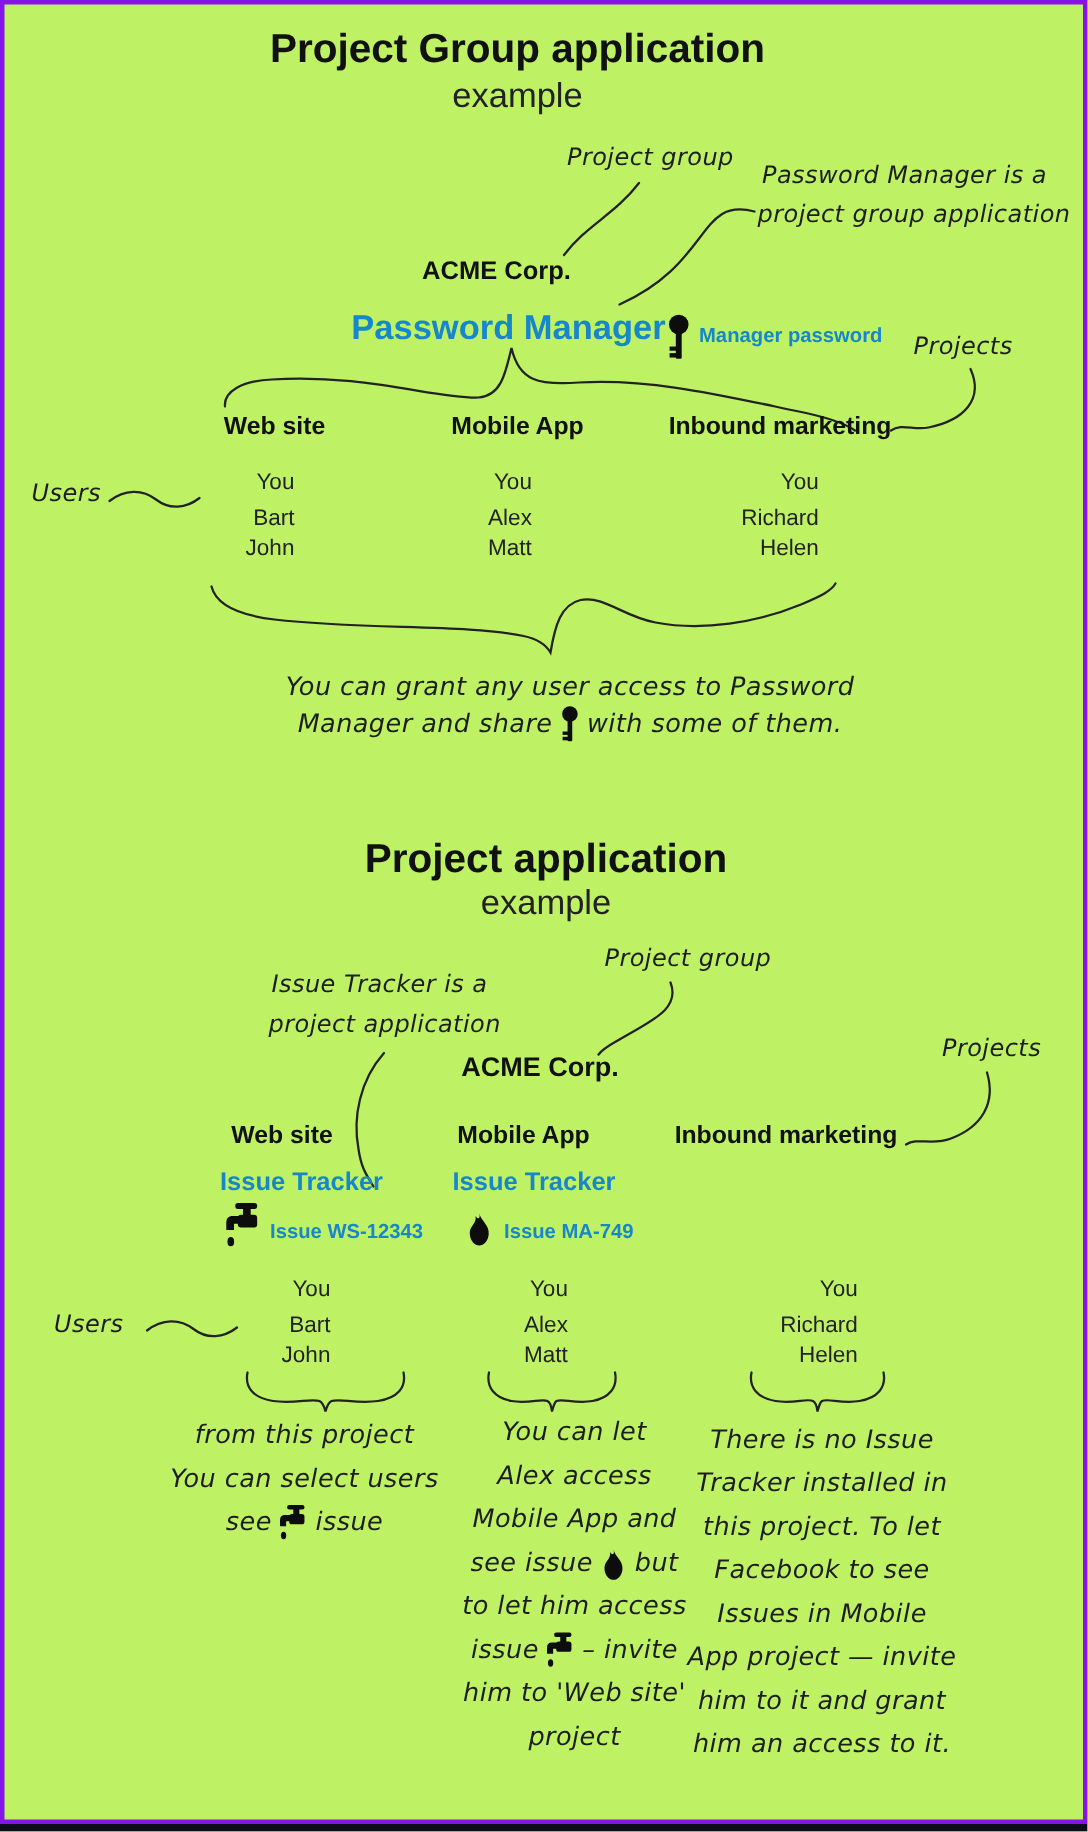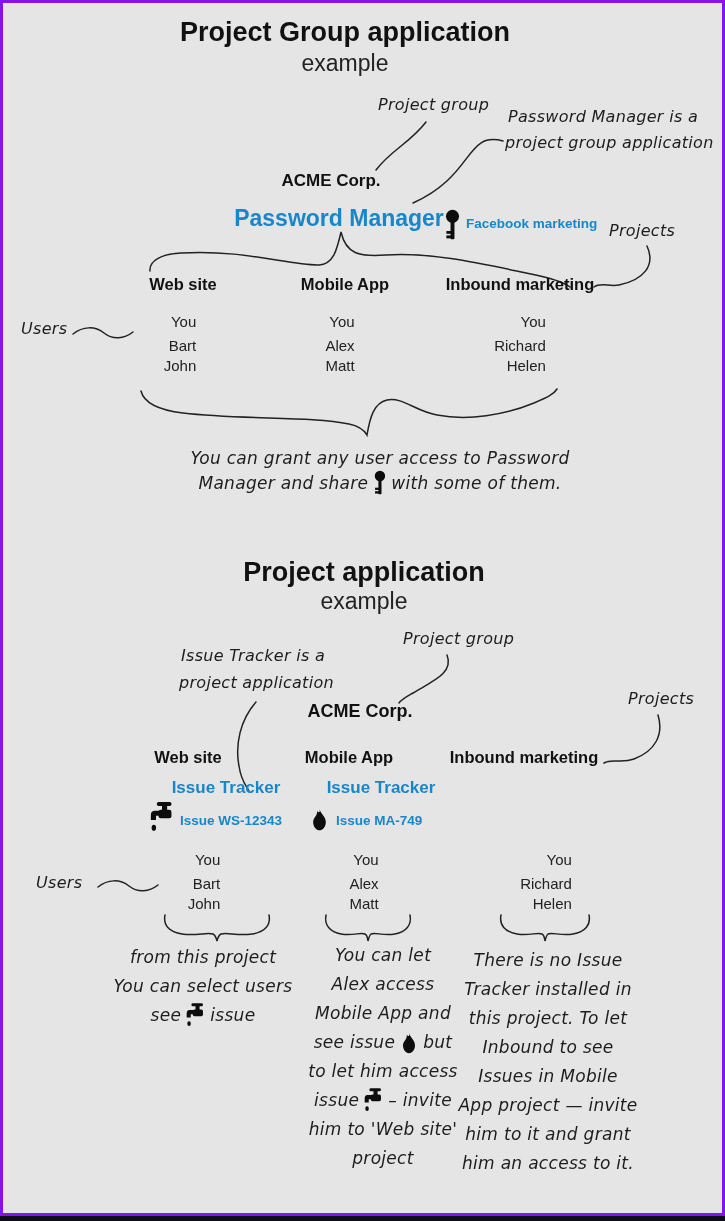--- a/index.html
+++ b/index.html
@@ -1,31 +1,31 @@
 <!DOCTYPE html>
 <html><head>
 <meta charset="utf-8">
 <style>
   html,body{margin:0;padding:0;background:#ffffff;}
   .frame{position:relative;width:725px;height:1221px;background:#0d0d1a;overflow:hidden;
          font-family:"Liberation Sans",sans-serif;}
-  .sheet{position:absolute;top:0;left:0;right:0;bottom:5px;background:#e5e5e5;
+  .sheet{position:absolute;top:0;left:0;right:0;bottom:5px;background:#bef264;
          border:3px solid #8514e8;box-sizing:border-box;}
   .abs{position:absolute;}
   .cx{transform:translateX(-50%);}
   .ui{font-family:"Liberation Sans",sans-serif;color:#1a1a1a;}
   .hand{font-family:"DejaVu Sans",sans-serif;font-style:italic;color:#1d1d1d;
         letter-spacing:.3px;white-space:nowrap;}
   .blue{color:#1787c9;}
   .title{font-size:27px;font-weight:700;color:#111;white-space:nowrap;}
   .subtitle{font-size:23px;font-weight:400;color:#222;white-space:nowrap;}
   .hdr{font-size:16.5px;font-weight:700;color:#111;white-space:nowrap;}
   .org{font-size:17px;font-weight:700;color:#111;white-space:nowrap;}
   .appname{font-size:23px;font-weight:700;white-space:nowrap;}
-  .appname2{font-size:17px;font-weight:700;white-space:nowrap;margin-left:25px;}
+  .appname2{font-size:17px;font-weight:700;white-space:nowrap;}
   .issuelbl{font-size:13.5px;font-weight:700;white-space:nowrap;}
   .users div{font-size:15px;line-height:20px;text-align:right;color:#222;}
   .users .gap{margin-bottom:4px;}
   .cap{font-size:17px;text-align:center;}
   .capcol div{line-height:29px;height:29px;text-align:center;}
   .iconrow{display:flex;align-items:center;justify-content:center;gap:5px;}
   svg.overlay{position:absolute;left:0;top:0;pointer-events:none;}
   svg.overlay path{fill:none;stroke:#222;stroke-width:1.5;stroke-linecap:round;}
   .icn{display:inline-block;vertical-align:middle;}
   .icn path,.icn rect,.icn circle,.icn ellipse{fill:#0d0d0d;}
@@ -70,21 +70,21 @@
     <div class="abs cx org" style="left:328px;top:168px;">ACME Corp.</div>
     <div class="abs cx appname blue" style="left:336px;top:202px;">Password Manager</div>
 
     <svg class="abs icn" style="left:441px;top:206px;" width="17" height="31" viewBox="0 0 20 38">
       <circle cx="10" cy="9" r="8"></circle>
         <circle cx="10" cy="7.2" r="2.8" fill="#fff"></circle>
       <rect x="7.6" y="15" width="4.8" height="22" rx="1"></rect>
       <rect x="2.5" y="27" width="6" height="3.4"></rect>
         <rect x="2.5" y="32.4" width="7.5" height="3.6"></rect>
     </svg>
-    <div class="abs issuelbl blue" style="left:463px;top:213px;">Facebook marketing</div>
+    <div class="abs issuelbl blue" style="left:463px;top:213px;">Manager password</div>
 
     <div class="abs cx hdr" style="left:180px;top:272px;">Web site</div>
     <div class="abs cx hdr" style="left:342px;top:272px;">Mobile App</div>
     <div class="abs cx hdr" style="left:517px;top:272px;">Inbound marketing</div>
 
     <div class="abs cx ui users" style="left:177px;top:309px;">
       <div class="gap">You</div>
       <div>Bart</div>
       <div>John</div>
     </div>
@@ -204,21 +204,21 @@
         <span>– invite</span>
       </div>
       <div>him to 'Web site'</div>
       <div>project</div>
     </div>
 
     <div class="abs cx hand cap capcol" style="left:545px;top:943px;width:230px;">
       <div>There is no Issue</div>
       <div>Tracker installed in</div>
       <div>this project. To let</div>
-      <div>Inbound to see</div>
+      <div>Facebook to see</div>
       <div>Issues in Mobile</div>
       <div>App project — invite</div>
       <div>him to it and grant</div>
       <div>him an access to it.</div>
     </div>
 
   </div>
   <div class="abs" style="left:0;right:0;bottom:0;height:5px;background:#0d0d1a;"></div>
 </div>
 

